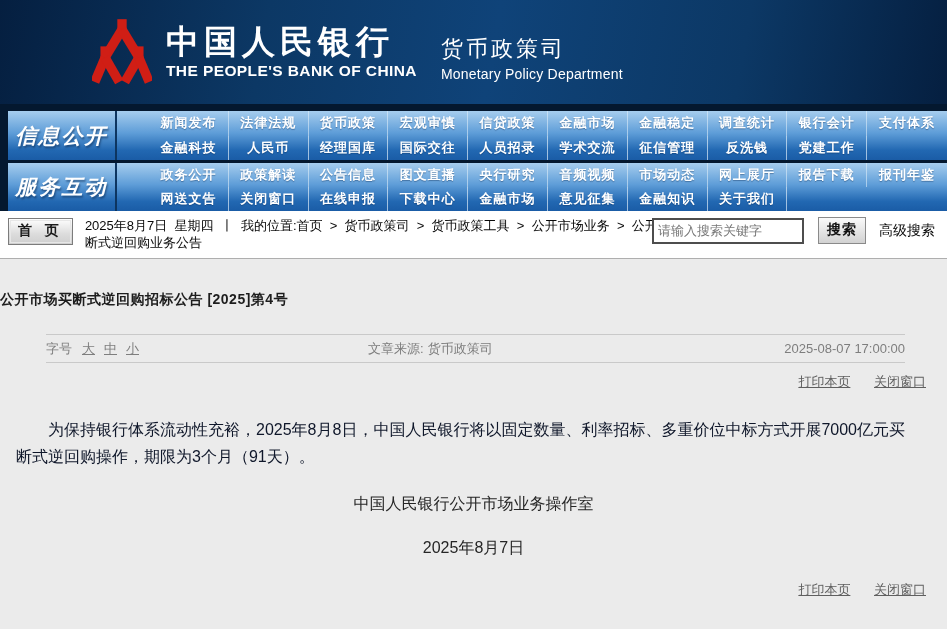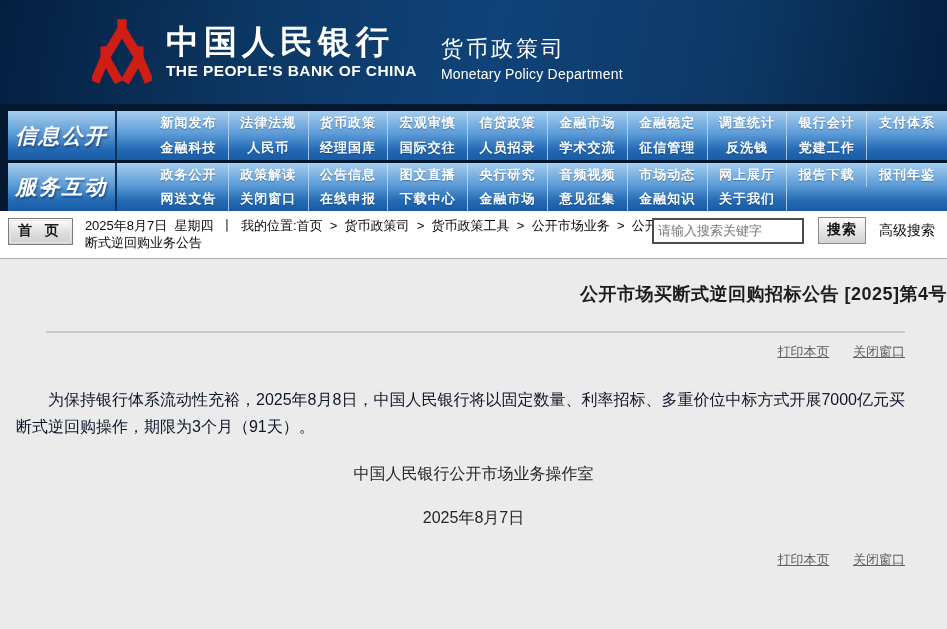--- a/index.html
+++ b/index.html
@@ -64,31 +64,31 @@
   }
   .search-input::placeholder{color:#777;}
   .search-btn{
     margin-left:14px;padding:3px 8px 4px;font-size:14px;font-weight:bold;color:#111;
     background:linear-gradient(#fafafa,#d2d2d2);border:1px solid #8a8a8a;cursor:pointer;
     font-family:"DejaVu Serif","Liberation Serif",serif;letter-spacing:1px;
   }
   .adv-search{margin-left:13px;font-size:14px;color:#090909;text-decoration:none;cursor:pointer;}
   
   .content{height:370px;background:#ebebeb;}
-  .article-title{margin:0;padding-top:23px;text-align:right;font-size:18px;font-weight:bold;color:#1d1d1d;letter-spacing:.5px;}
+  .article-title{margin:0;padding-top:32px;text-align:left;font-size:14px;font-weight:bold;color:#1d1d1d;letter-spacing:.5px;}
   .rule{border-top:1px solid #c9c9c9;height:0;margin:0 42px 0 46px;}
   .rule1{margin-top:25px;}
   .meta-row{height:27px;display:flex;align-items:center;padding:0 42px 0 46px;font-size:13px;color:#7e7e7e;}
   .meta-left{width:322px;flex:0 0 auto;display:flex;align-items:center;}
   .fs-label{margin-right:10px;}
   .fs-opt{margin-right:9px;text-decoration:underline;cursor:pointer;color:#7e7e7e;}
   .meta-mid{flex:1;}
   .meta-src-val{margin-left:4px;}
   .meta-right{flex:0 0 auto;}
-  .print-row{padding:10px 42px 0 0;text-align:right;font-size:13px;color:#5f5f5f;}
+  .print-row{padding:10px 21px 0 0;text-align:right;font-size:13px;color:#5f5f5f;}
   .print-row .plink{text-decoration:underline;color:#5f5f5f;margin-left:20px;cursor:pointer;}
   .body-para{margin:25px 28px 0 16px;text-indent:2em;font-size:16px;line-height:27px;color:#0f172a;}
   .signature{margin-top:24px;text-align:center;font-size:16px;color:#262626;}
   .sig-date{margin-top:23px;text-align:center;font-size:16px;color:#262626;}
   .print-row2{padding-top:22px;}
 </style>
 </head>
 <body>
 
 <div class="header">
@@ -186,20 +186,32 @@
     <button class="search-btn">搜索</button>
     <a class="adv-search">高级搜索</a>
   </div>
 </div>
 
 <div class="content">
   <h1 class="article-title">公开市场买断式逆回购招标公告 [2025]第4号</h1>
 
   <div class="rule rule1"></div>
 
+  <div class="meta-row">
+    <div class="meta-left">
+      <span class="fs-label">字号</span>
+      <span class="fs-opt">大</span>
+      <span class="fs-opt">中</span>
+      <span class="fs-opt">小</span>
+    </div>
+    <div class="meta-mid">
+      <span>文章来源:</span><span class="meta-src-val">货币政策司</span>
+    </div>
+    <div class="meta-right">2025-08-07 17:00:00</div>
+  </div>
 
   <div class="rule"></div>
 
   <div class="print-row">
     <a class="plink">打印本页</a>
     <a class="plink">关闭窗口</a>
   </div>
 
   <p class="body-para">为保持银行体系流动性充裕，2025年8月8日，中国人民银行将以固定数量、利率招标、多重价位中标方式开展7000亿元买断式逆回购操作，期限为3个月（91天）。</p>
 

